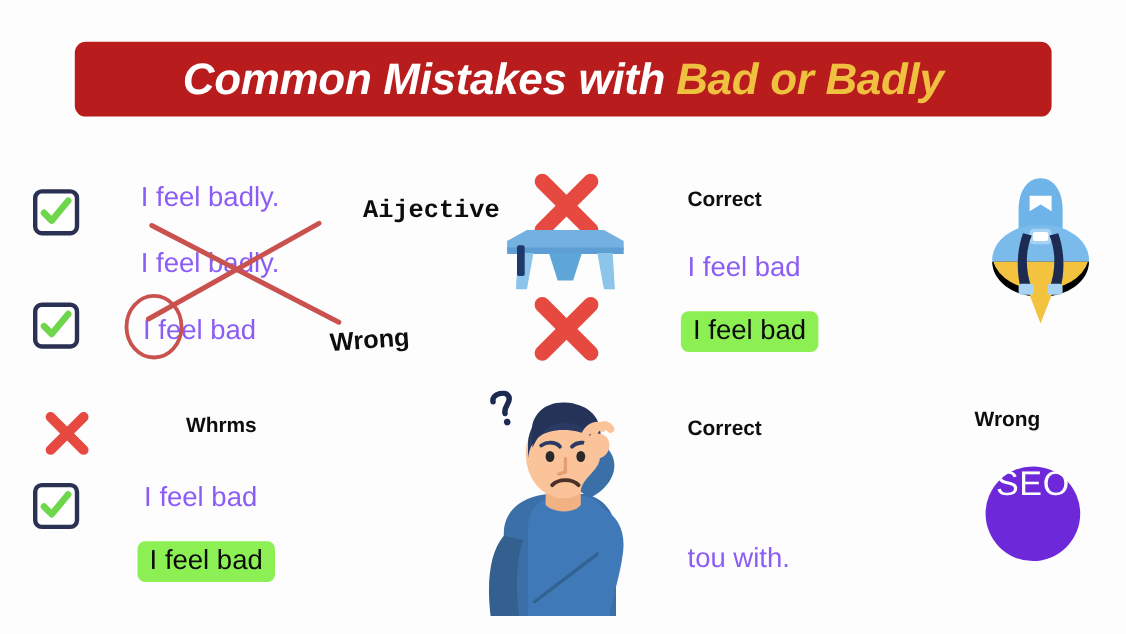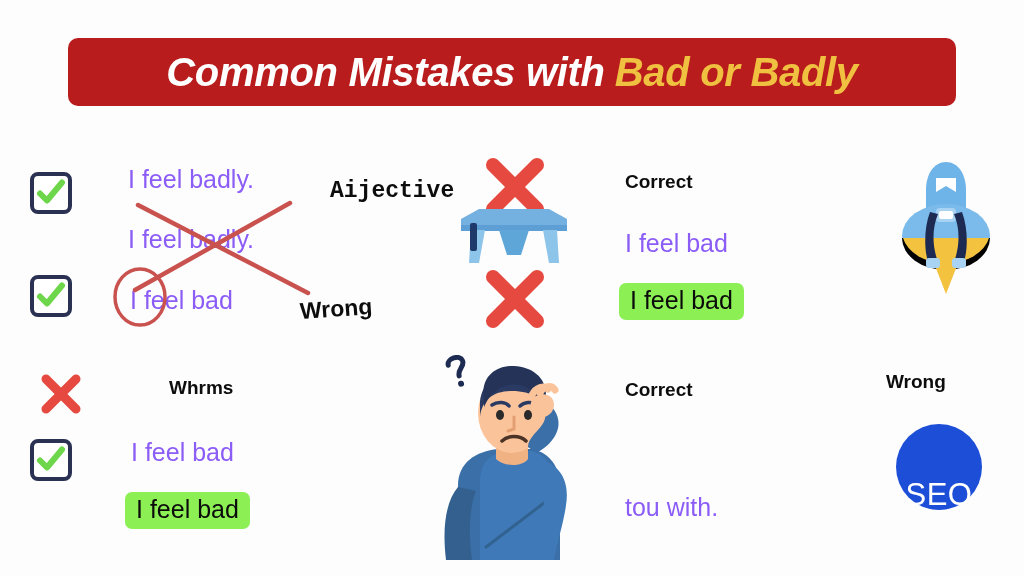--- a/index.html
+++ b/index.html
@@ -112,23 +112,23 @@
 
   
   .illus { position: absolute; }
   .illus svg { display: block; }
 
   .seo-badge {
     position: absolute;
     width: 86px;
     height: 86px;
     border-radius: 50%;
-    background: #1d4ed8;
+    background: #6d28d9;
     display: flex;
-    align-items: flex-end;
+    align-items: flex-start;
     justify-content: center;
   }
   .seo-text {
     color: #ffffff;
     font-size: 31px;
     font-weight: normal;
     letter-spacing: 0.5px;
     line-height: 1;
   }
 </style>

